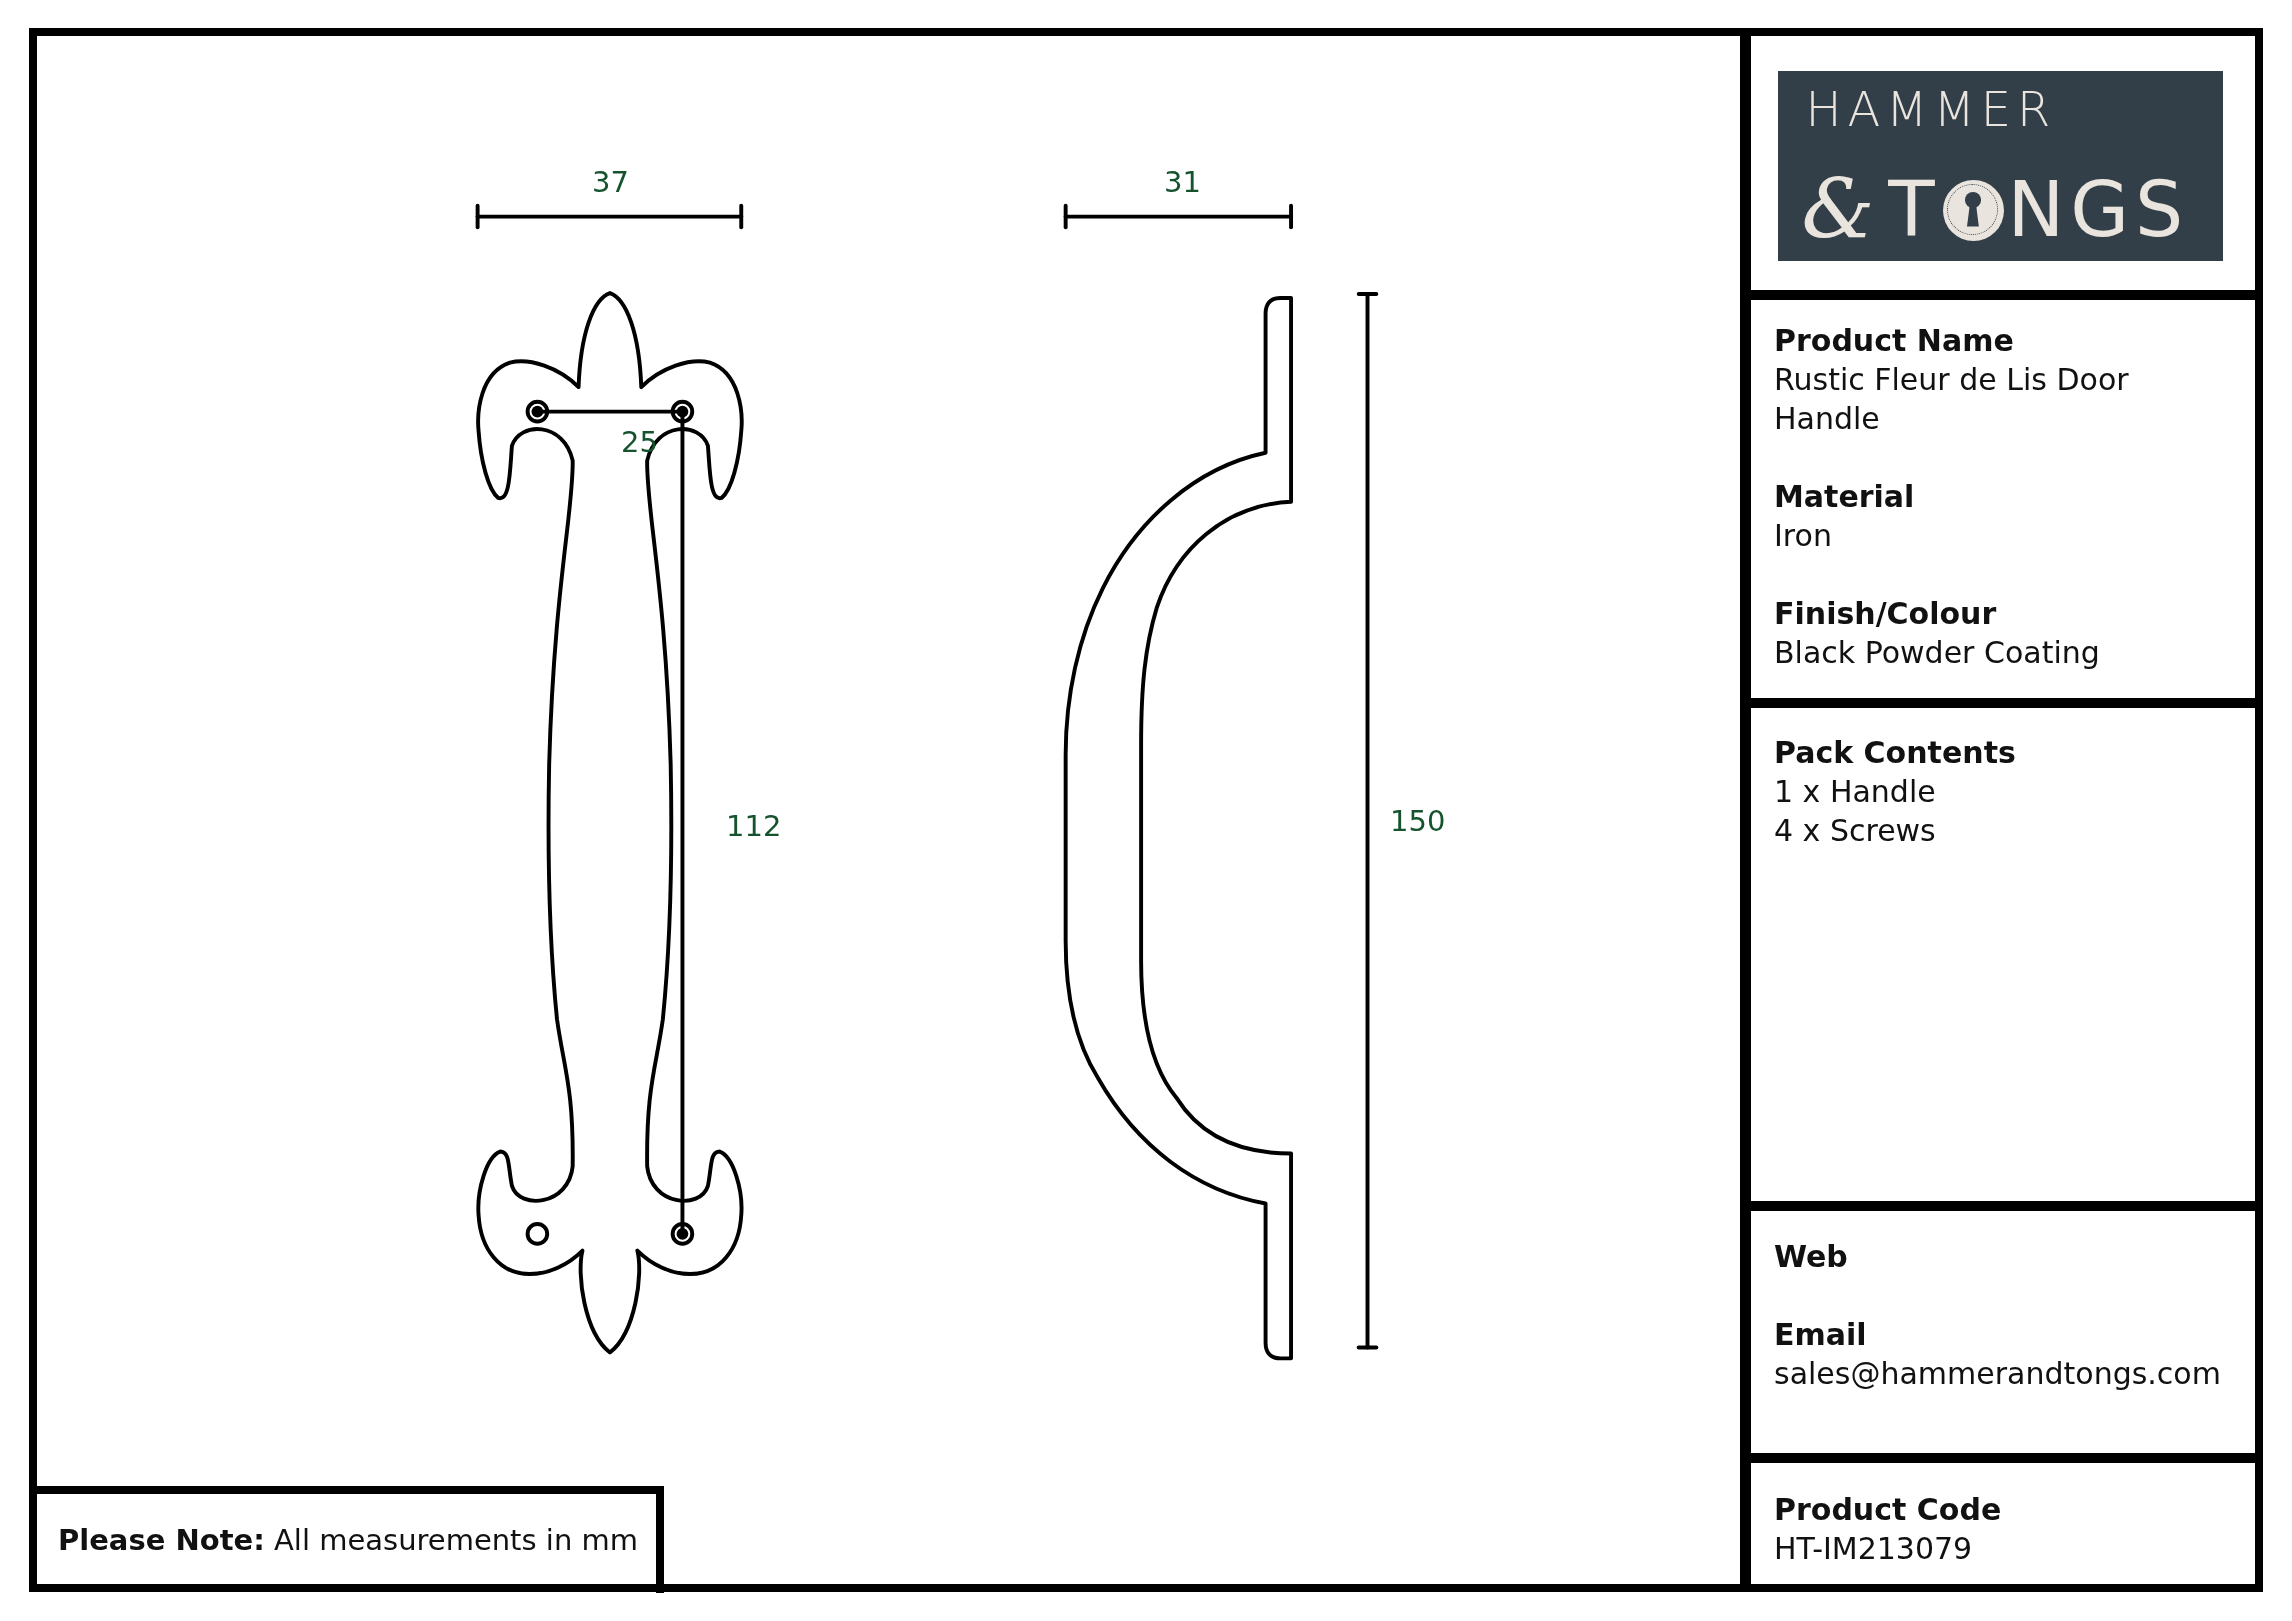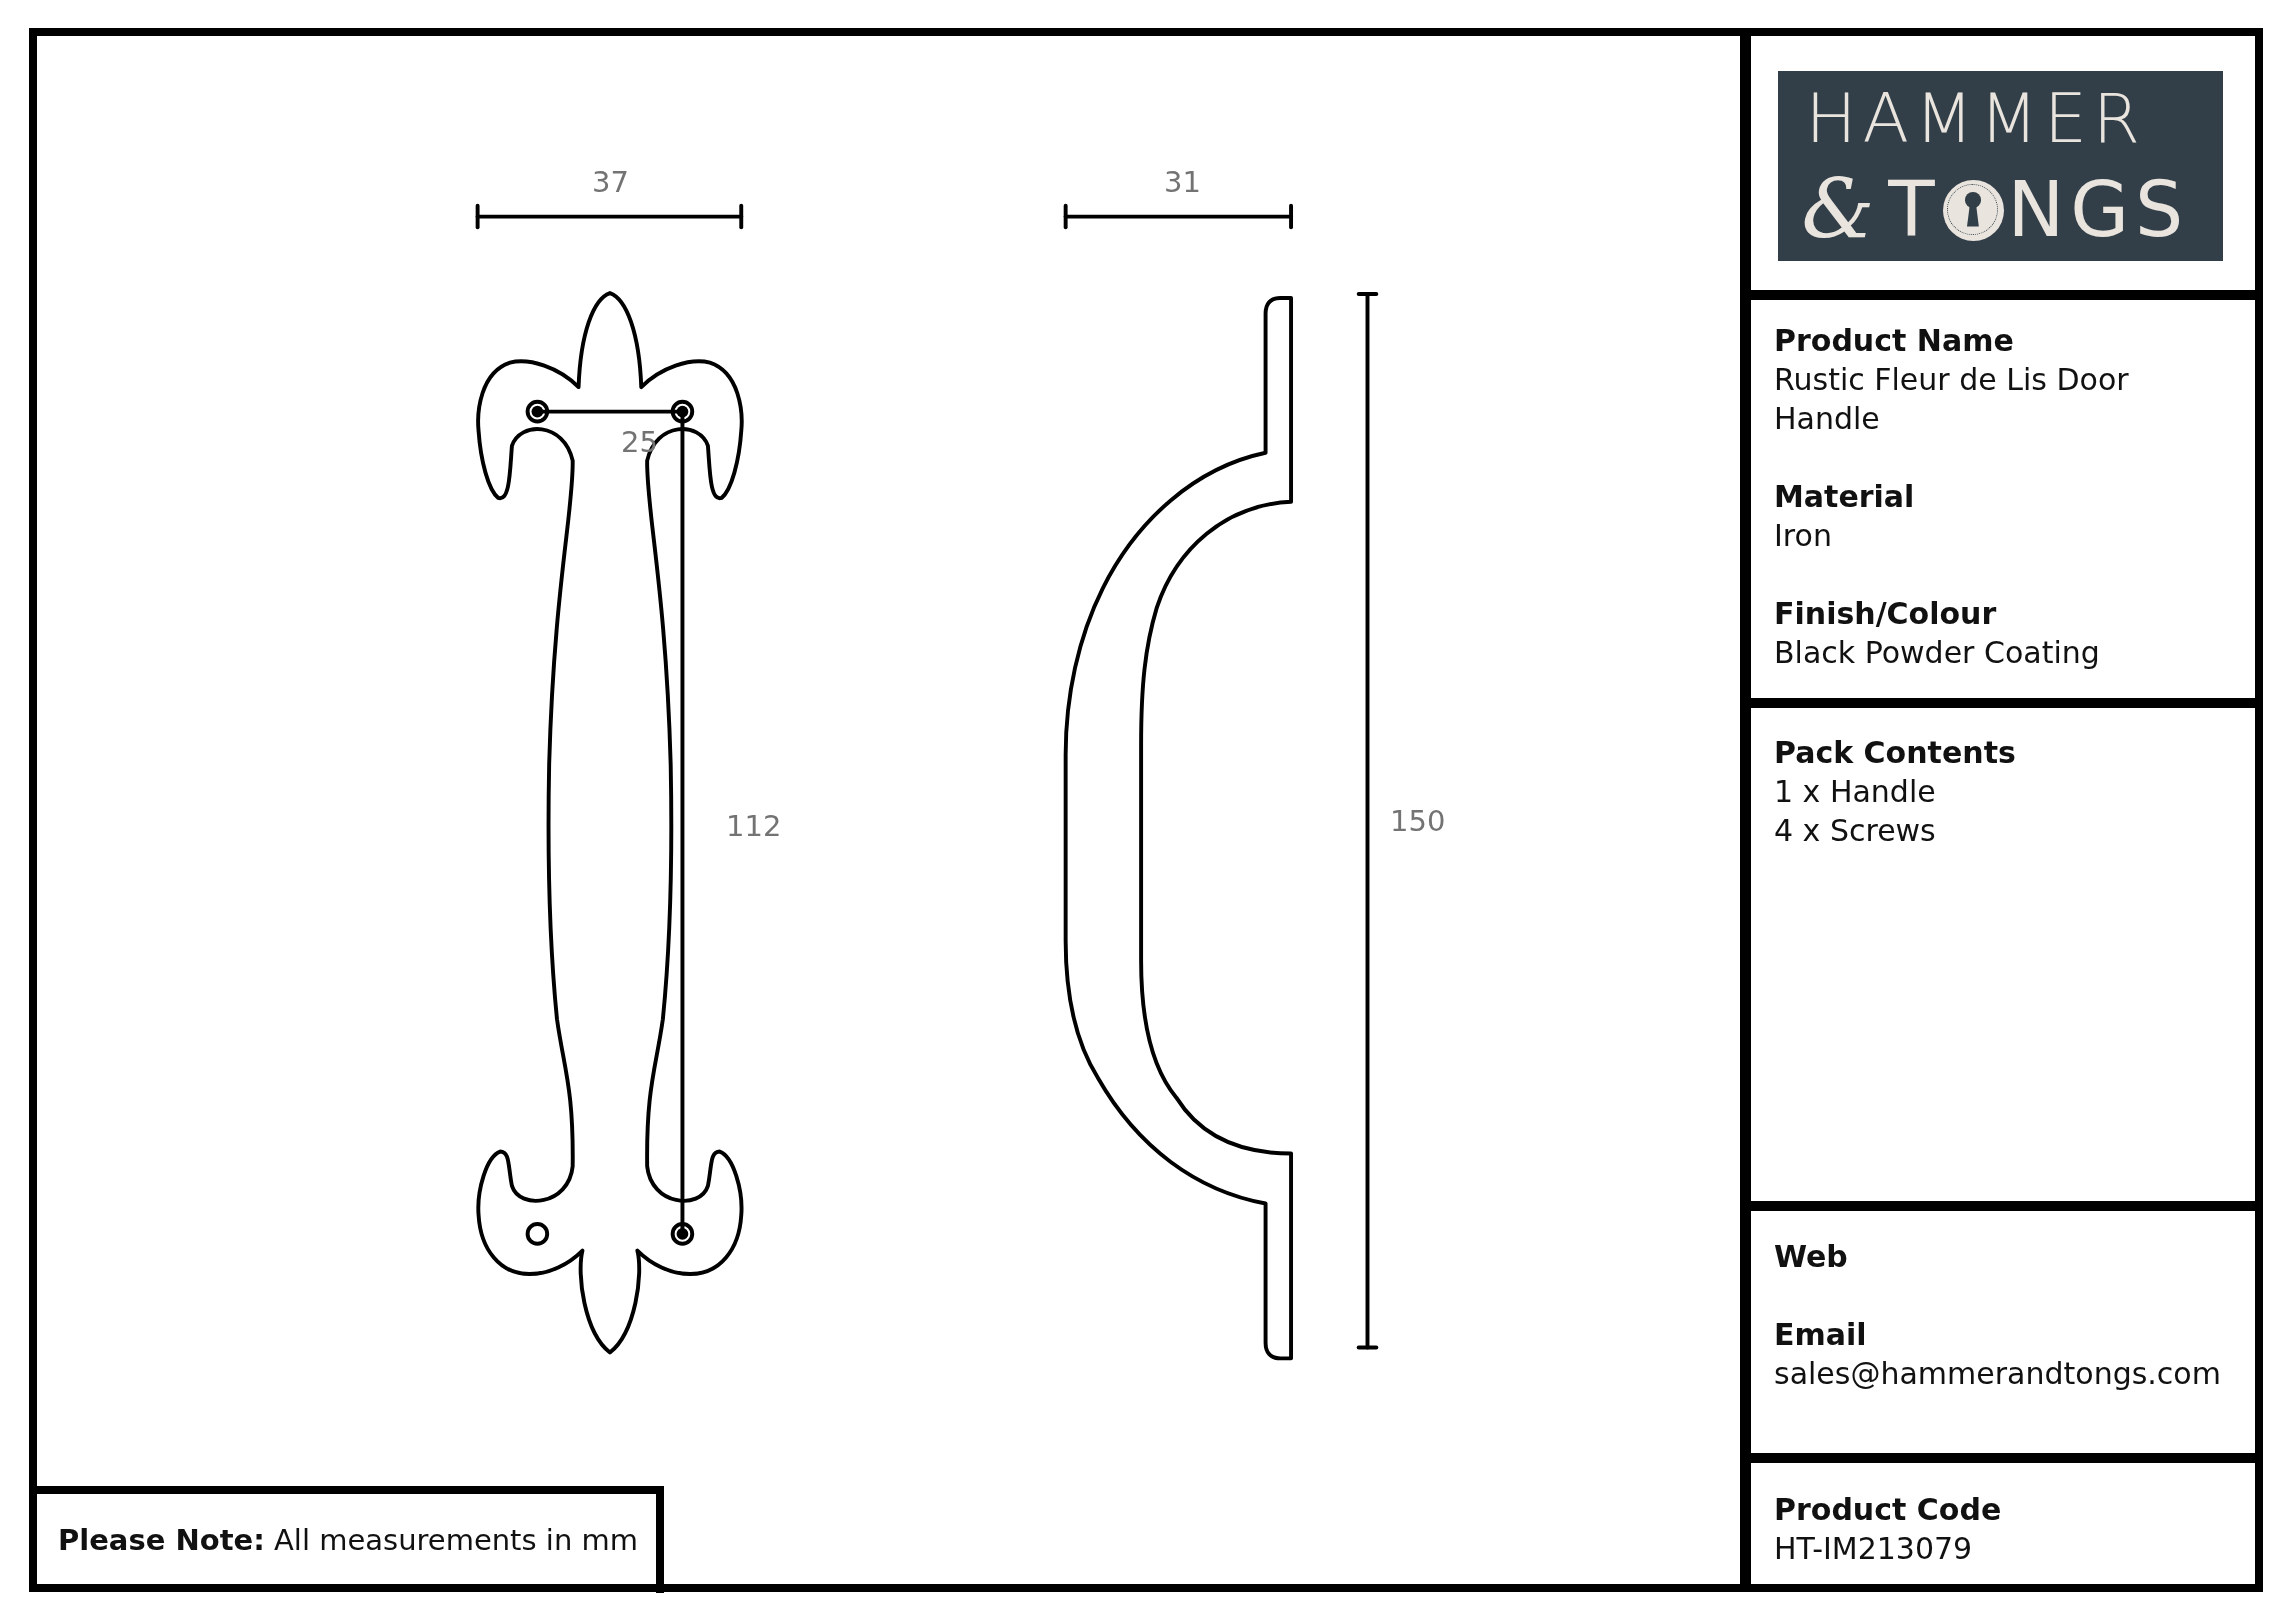--- a/index.html
+++ b/index.html
@@ -4,41 +4,41 @@
 <style>
   html, body { margin: 0; padding: 0; background: #ffffff; }
   body { width: 2293px; height: 1621px; position: relative; overflow: hidden;
          font-family: "DejaVu Sans", "Liberation Sans", sans-serif; color: #111; }
   .frame { position: absolute; left: 29px; top: 28px; width: 2234px; height: 1564px;
            box-sizing: border-box; border: 8.8px solid #000; }
   .vdivider { position: absolute; left: 1740px; top: 28px; width: 10.8px; height: 1564px; background: #000; }
   .hdiv { position: absolute; left: 1740px; width: 523px; height: 9.8px; background: #000; }
   .logo { position: absolute; left: 1778px; top: 71px; width: 445px; height: 190px; background: #323f48;
           color: #e9e4dd; }
-  .logo-line1 { position: absolute; left: 27.4px; top: 13.7px; font-size: 68px; letter-spacing: 5.9px;
+  .logo-line1 { position: absolute; left: 27.4px; top: 13.7px; font-size: 48px; letter-spacing: 5.9px;
                 font-family: "DejaVu Sans", sans-serif; font-weight: 300; line-height: 1; text-align: right; }
   .logo-line2 { position: absolute; left: 23.5px; top: 98px; font-size: 76px; letter-spacing: 5.9px; line-height: 1;
                 font-family: "DejaVu Sans", sans-serif; display: flex; align-items: center; }
   .amp { font-family: "DejaVu Serif", serif; font-style: italic; font-size: 82px; margin-right: 7.8px; }
   .keyhole-o { display: inline-block; width: 61px; height: 61px; border-radius: 50%; background: #e9e4dd;
                position: relative; margin: 0 3.9px 0 2px; }
   .keyhole-o .ring { position: absolute; left: 4.9px; top: 4.9px; width: 49px; height: 49px; border-radius: 50%;
                      border: 1px dotted #323f48; }
   .keyhole-o .kh-top { position: absolute; left: 22.5px; top: 12.7px; width: 15.7px; height: 15.7px; border-radius: 50%; background: #323f48; }
   .keyhole-o .kh-stem { position: absolute; left: 24.5px; top: 23.5px; width: 11.8px; height: 23.5px; background: #323f48;
                         clip-path: polygon(25% 0, 75% 0, 100% 100%, 0 100%); }
   .info { position: absolute; left: 1774px; font-size: 30px; line-height: 39px; }
   .info .lbl { font-weight: bold; display: block; }
   .info .val { display: block; font-weight: normal; }
   .gap { height: 39px; }
   .note { position: absolute; left: 29px; top: 1486px; width: 635px; height: 107px; box-sizing: border-box;
           border-top: 8.8px solid #000; border-right: 8.8px solid #000; }
   .note-text { position: absolute; left: 29px; top: 29px; font-size: 29px; white-space: nowrap; text-align: right; }
   .note-text b { font-weight: bold; }
-  .dim-label { position: absolute; font-size: 29px; color: #737373; font-family: "DejaVu Sans", sans-serif; }
+  .dim-label { position: absolute; font-size: 29px; color: #14532d; font-family: "DejaVu Sans", sans-serif; }
   svg.drawing { position: absolute; left: 0; top: 0; }
 </style>
 </head>
 <body>
 
 <div class="frame"></div>
 <div class="vdivider"></div>
 <div class="hdiv" style="top:290px"></div>
 <div class="hdiv" style="top:698px"></div>
 <div class="hdiv" style="top:1201px"></div>

